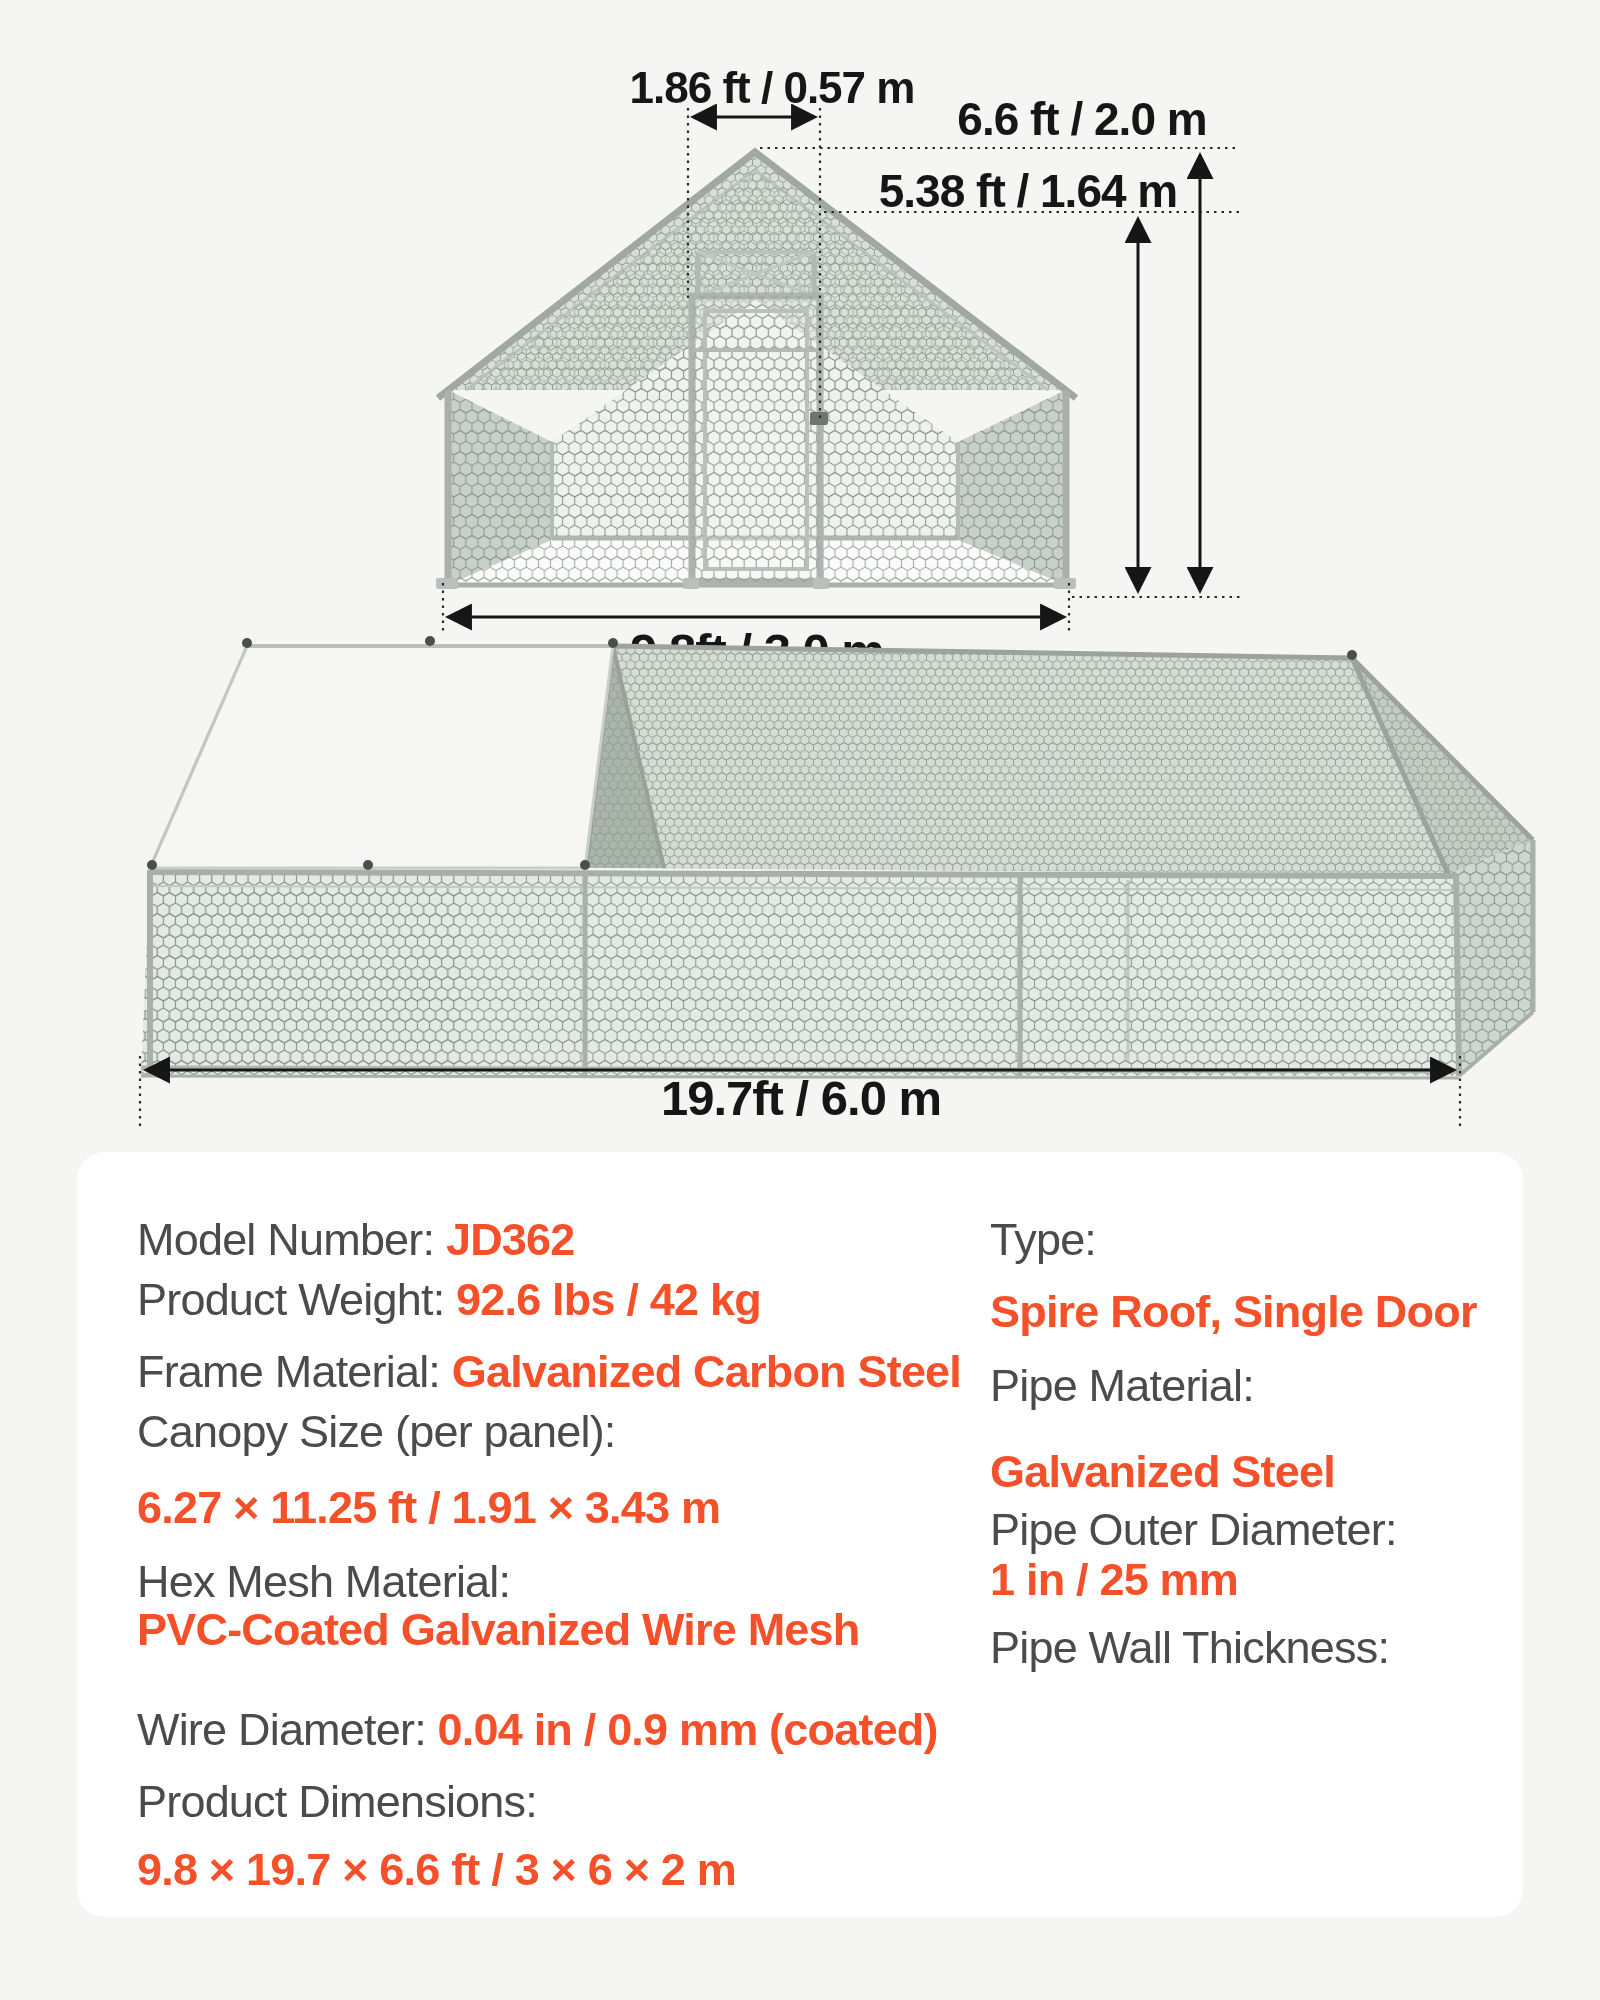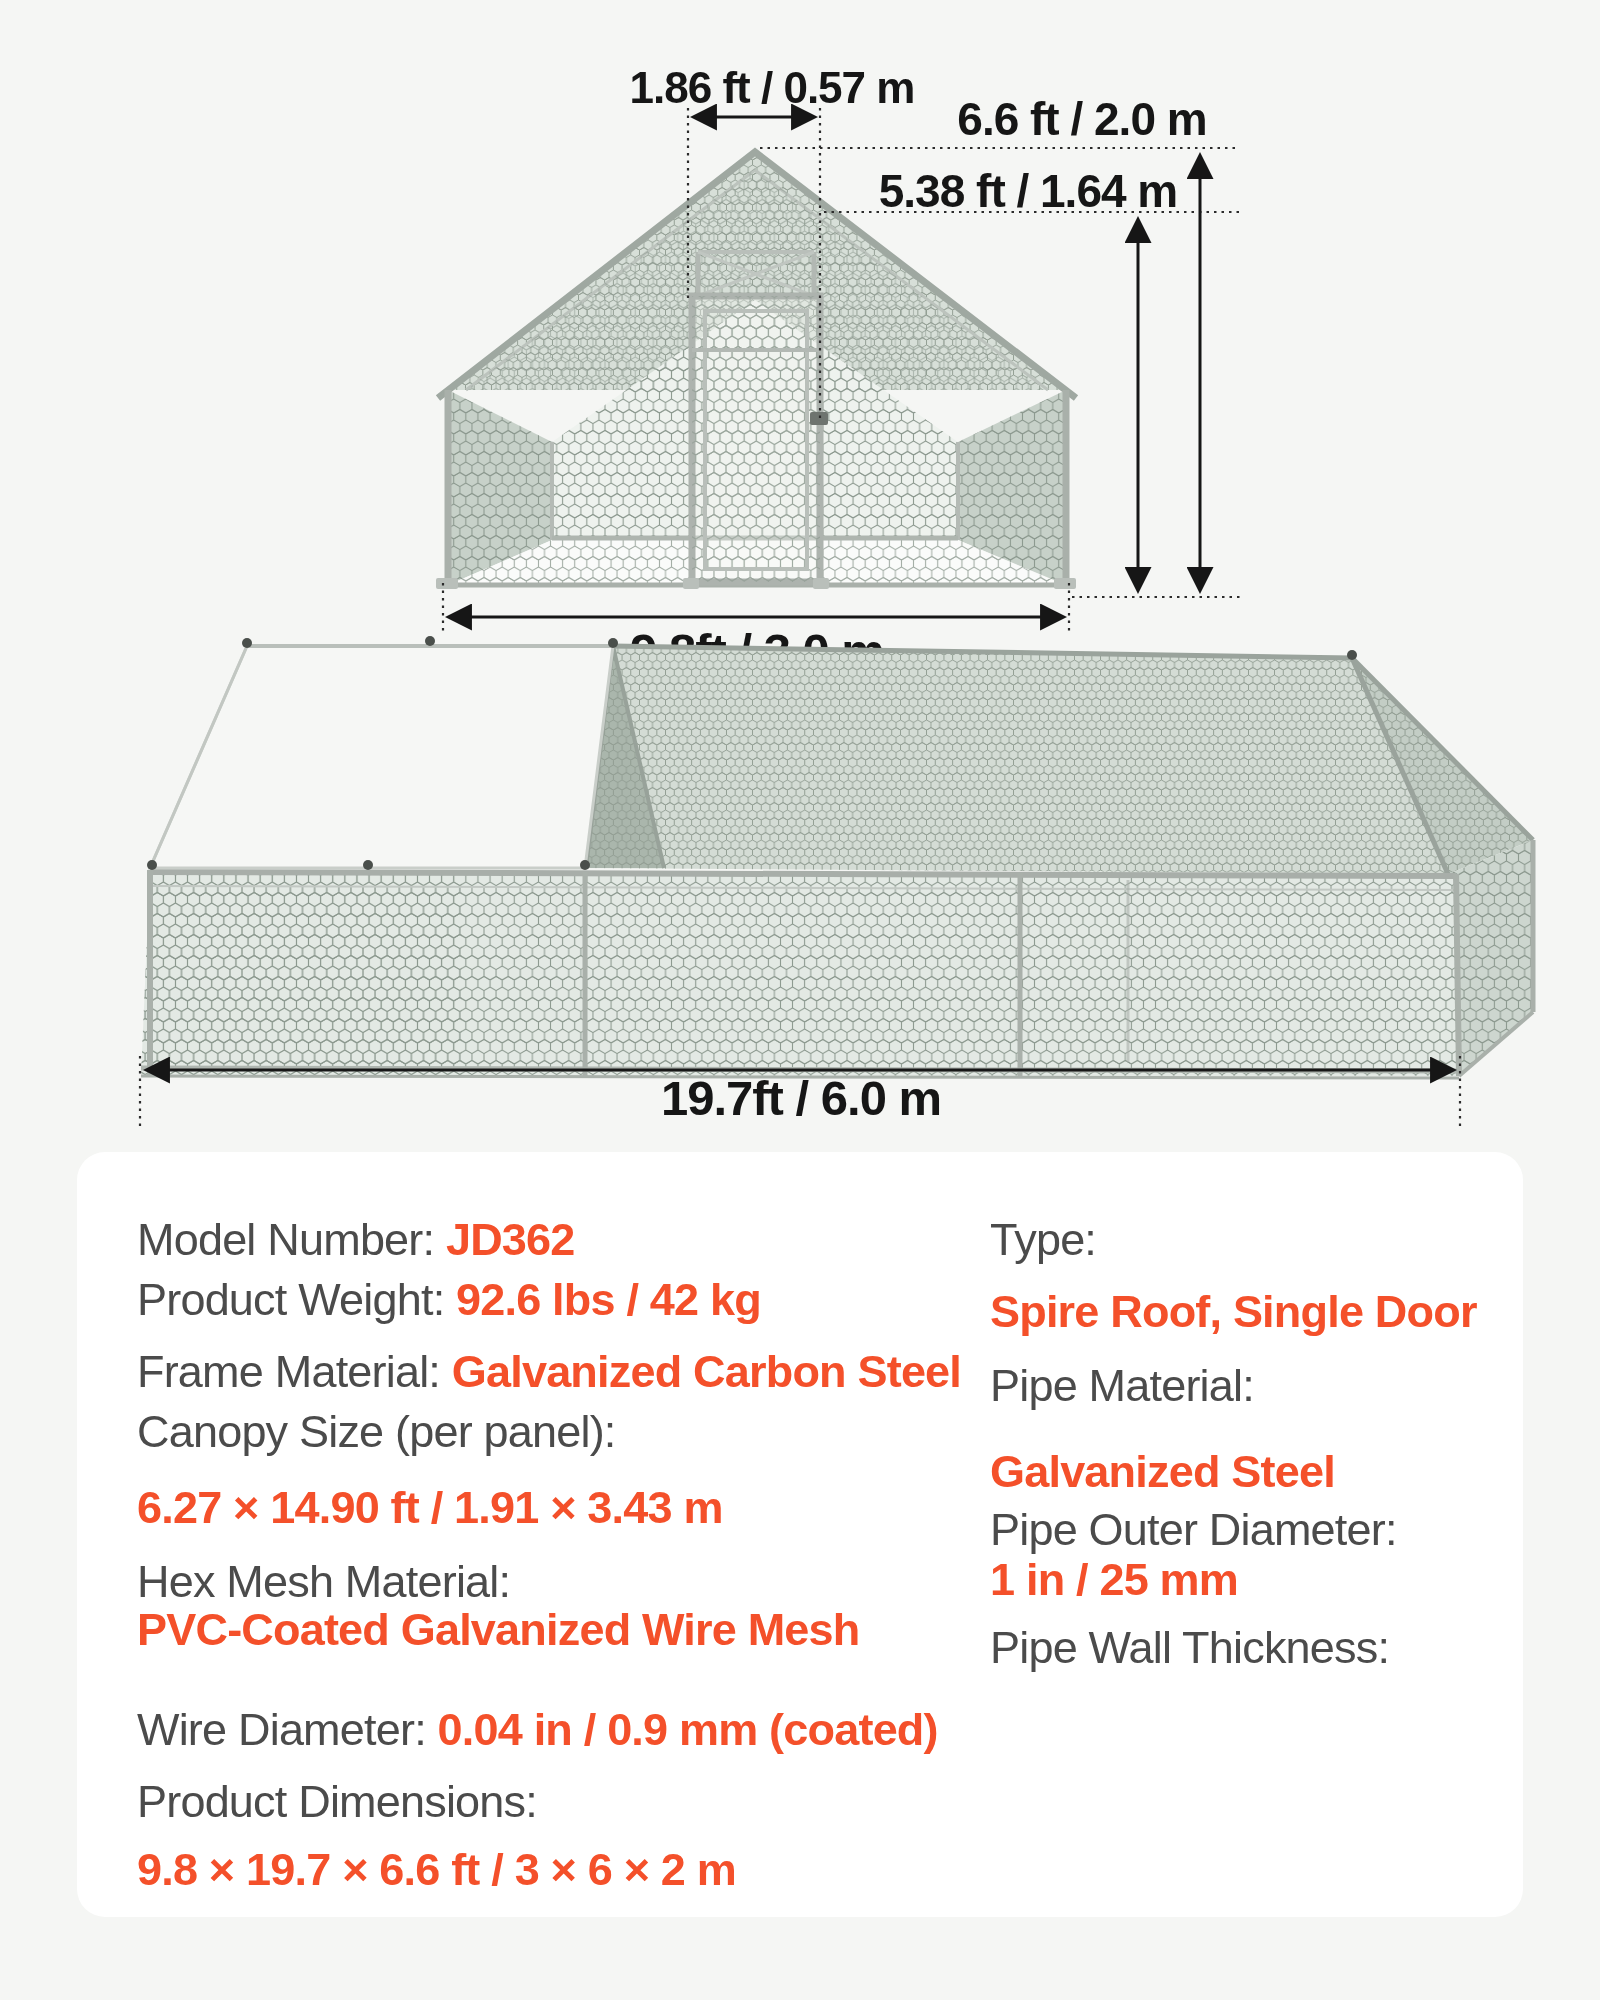--- a/index.html
+++ b/index.html
@@ -180,21 +180,21 @@
   <div class="spec-line col-left" style="top:124px">
     <span class="lbl">Product Weight: </span><span class="val">92.6 lbs / 42 kg</span>
   </div>
   <div class="spec-line col-left" style="top:196px">
     <span class="lbl">Frame Material: </span><span class="val">Galvanized Carbon Steel</span>
   </div>
   <div class="spec-line col-left" style="top:256px">
     <span class="lbl">Canopy Size (per panel):</span>
   </div>
   <div class="spec-line col-left" style="top:332px">
-    <span class="val">6.27 × 14.90 ft / 1.91 × 3.43 m</span>
+    <span class="val">6.27 × 11.25 ft / 1.91 × 3.43 m</span>
   </div>
   <div class="spec-line col-left" style="top:406px">
     <span class="lbl">Hex Mesh Material:</span>
   </div>
   <div class="spec-line col-left" style="top:454px">
     <span class="val">PVC-Coated Galvanized Wire Mesh</span>
   </div>
   <div class="spec-line col-left" style="top:554px">
     <span class="lbl">Wire Diameter: </span><span class="val">0.04 in / 0.9 mm (coated)</span>
   </div>

